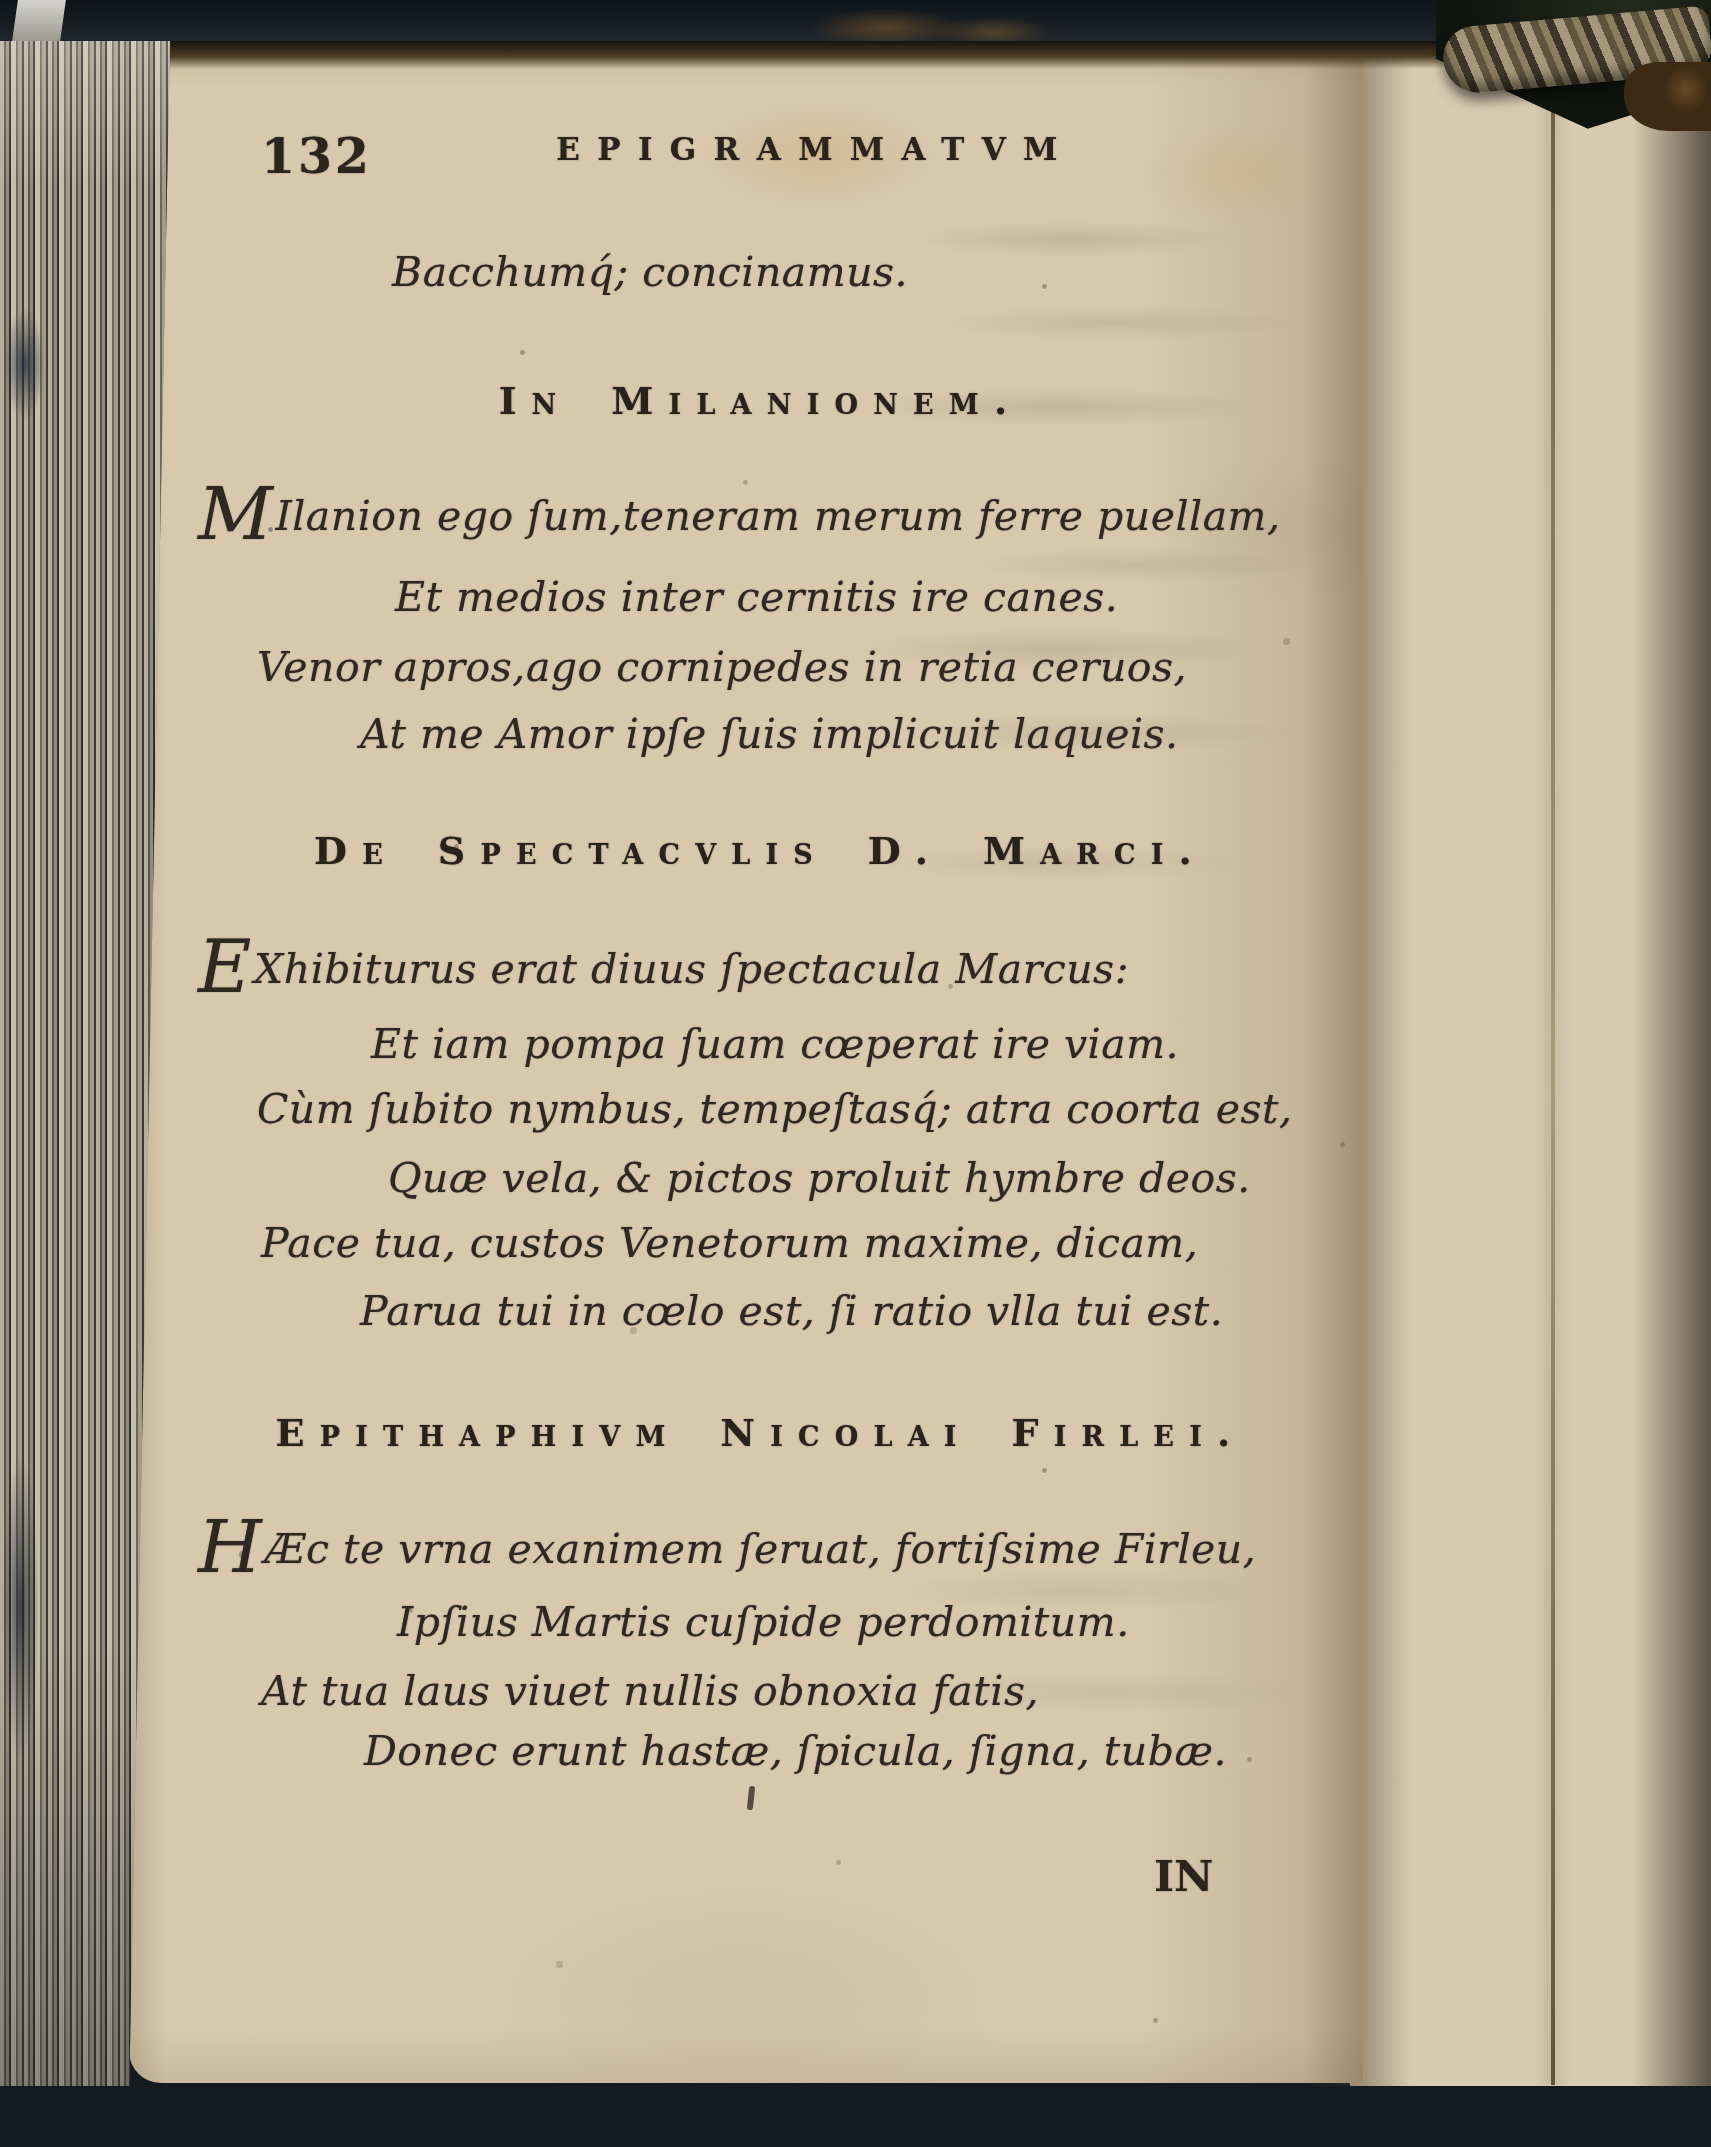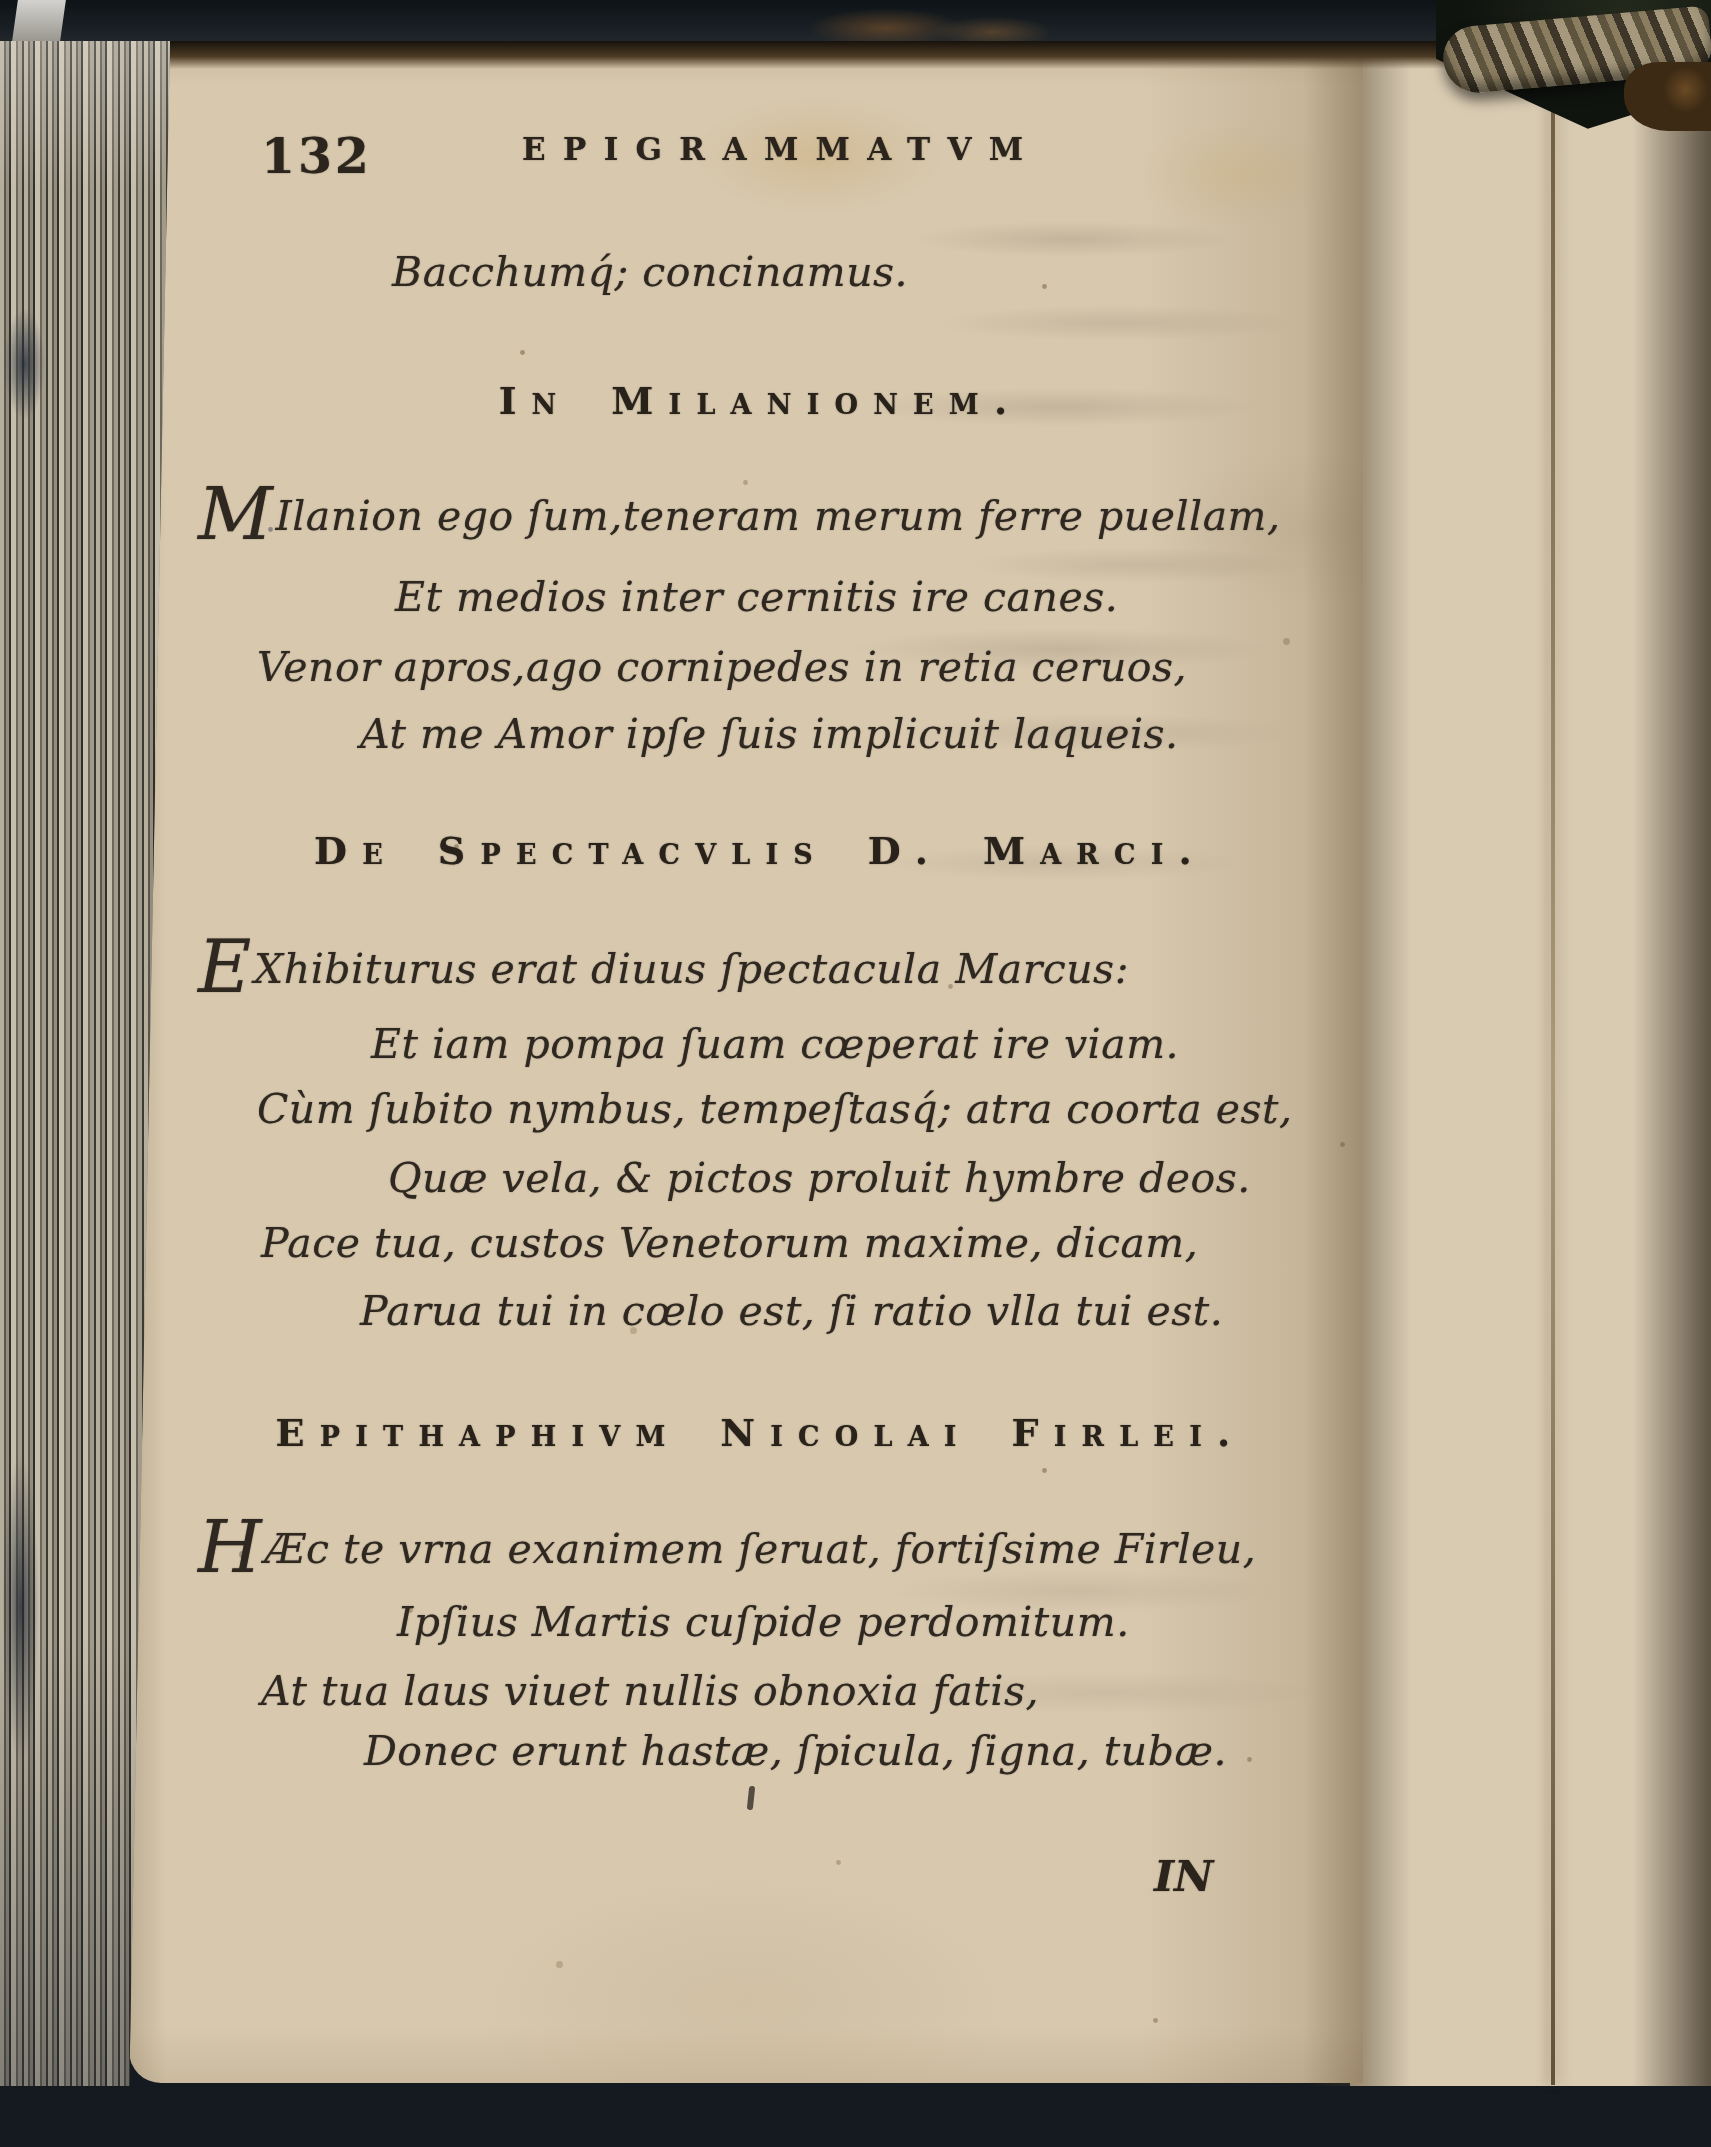--- a/index.html
+++ b/index.html
@@ -86,29 +86,29 @@
     background:repeating-linear-gradient(72deg,#a5987c 0 9.3px,#5f553f 9.3px 17px,#8b7d60 17px 24px,#3e3729 24px 32px);
     box-shadow:0 7.5px 13px rgba(0,0,0,.55), inset 0 -9.3px 13px rgba(0,0,0,.45);}
   .headband-leather{position:absolute;left:1624px;top:62px;width:88px;height:69px;z-index:10;
     border-radius:40% 0 0 50%;
     background:radial-gradient(closest-side at 70% 40%, #6a4a25, #3c2a14 85%);}
 
   
   .text-layer{position:absolute;inset:0;z-index:12;color:#2f2821;}
   .folio{position:absolute;left:261px;top:127px;font-size:49px;font-weight:700;letter-spacing:2.8px;
     color:#2b251d;text-shadow:0 0 1.4px rgba(43,37,29,.65);}
-  .runhead{position:absolute;left:522px;top:131px;width:587px;text-align:left;font-size:31px;font-weight:700;
+  .runhead{position:absolute;left:522px;top:131px;width:587px;text-align:center;font-size:31px;font-weight:700;
     letter-spacing:.56em;color:#2a241c;text-shadow:0 0 1.4px rgba(42,36,28,.6);white-space:nowrap;}
   .epheading{position:absolute;left:192px;width:1137px;text-align:center;font-variant:small-caps;
     font-weight:700;font-size:38px;letter-spacing:.40em;word-spacing:.30em;color:#28221a;
     text-shadow:0 0 1.4px rgba(40,34,26,.6);white-space:nowrap;}
   .vline{position:absolute;font-style:italic;font-size:41px;line-height:52px;white-space:nowrap;
     letter-spacing:0.5px;text-shadow:0 0 1.3px rgba(47,40,33,.55);}
   .vinitial{font-size:73px;line-height:0;vertical-align:-9.3px;margin-right:2.8px;letter-spacing:0;}
-  .catchword{position:absolute;left:1154px;top:1851px;font-style:italic;font-weight:700;font-size:43px;
+  .catchword{position:absolute;left:1154px;top:1851px;font-weight:700;font-size:43px;
     color:#2b241c;text-shadow:0 0 1.4px rgba(43,36,28,.6);}
   .ink-mark{position:absolute;left:748px;top:1786px;width:5.6px;height:24px;border-radius:2.8px;
     background:rgba(52,46,38,.8);transform:rotate(6deg);z-index:12;}
 </style>
 </head>
 <body>
 
 <div class="stage">
 
   <div class="paper-right"></div>

